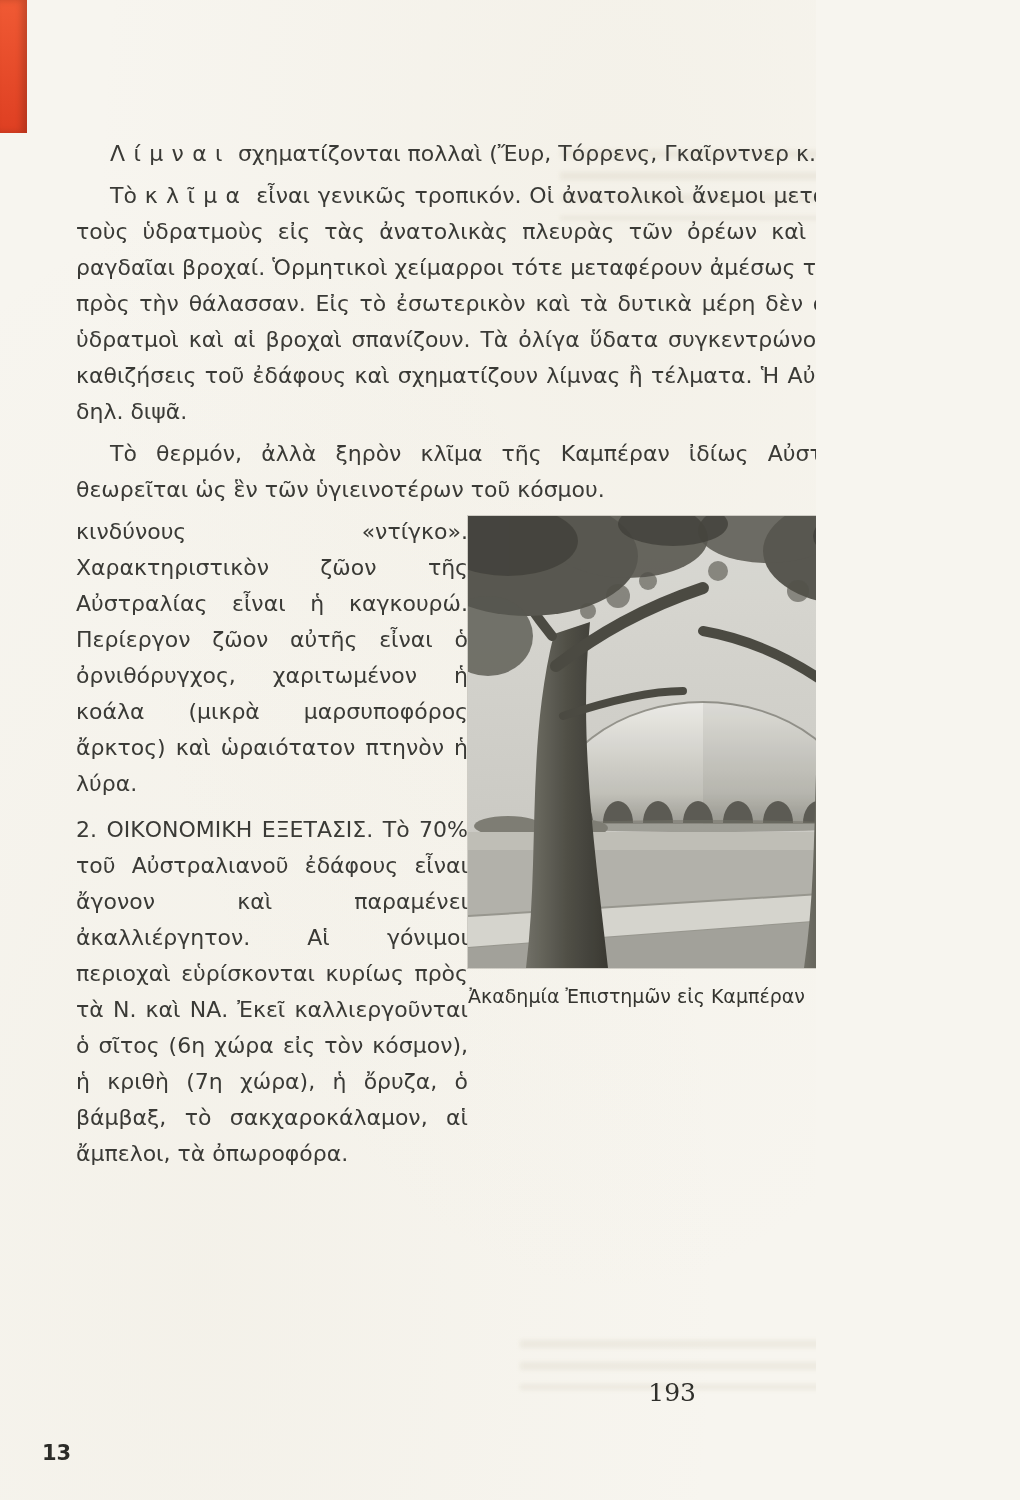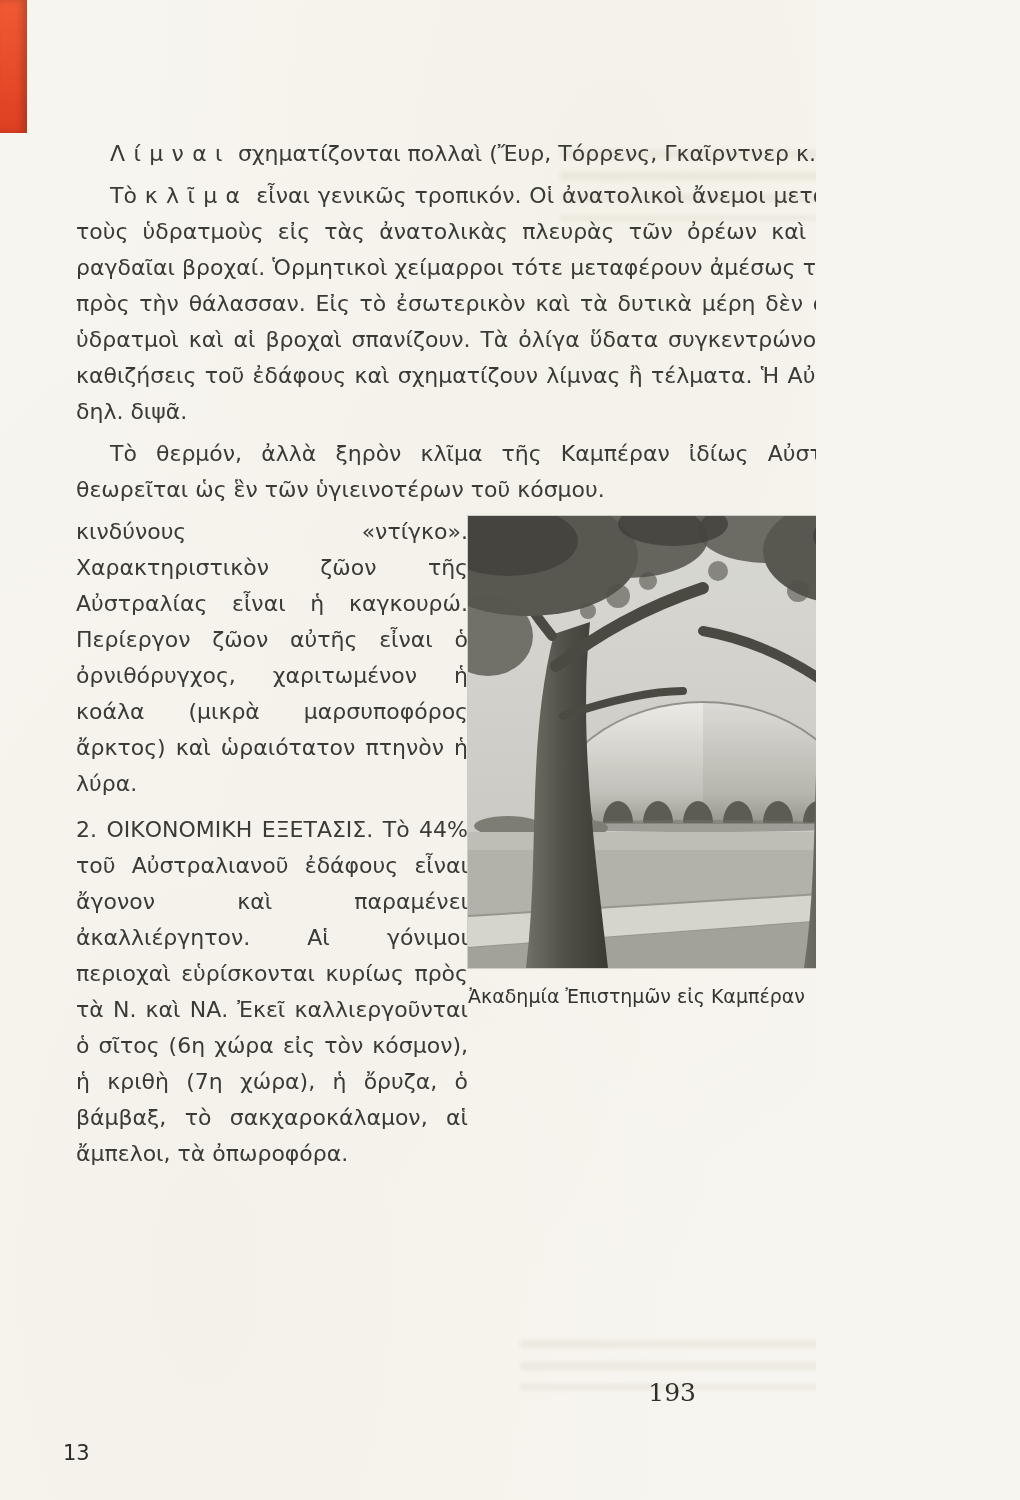--- a/index.html
+++ b/index.html
@@ -92,24 +92,24 @@
     position: absolute;
     right: 120px;
     top: 1378px;
     font-family: "DejaVu Serif", serif;
     font-size: 25px;
     color: #2f2f2b;
   }
 
   .footer-number {
     position: absolute;
-    left: 63px;
+    left: 42px;
     top: 1441px;
     font-size: 21px;
-    font-weight: normal;
+    font-weight: bold;
     color: #2c2c28;
   }
 </style>
 </head>
 <body>
 
 <div class="page">
 
   <div class="red-strip"></div>
 
@@ -123,21 +123,21 @@
 
     <p><span>Τὸ</span> <span class="sperr">κλῖμα</span> <span>εἶναι γενικῶς τροπικόν. Οἱ ἀνατολικοὶ ἄνεμοι μεταφέρουν τοὺς ὑδρατμοὺς εἰς τὰς ἀνατολικὰς πλευρὰς τῶν ὀρέων καὶ πίπτουν ραγδαῖαι βροχαί. Ὁρμητικοὶ χείμαρροι τότε μεταφέρουν ἀμέσως τὰ ὕδατα πρὸς τὴν θάλασσαν. Εἰς τὸ ἐσωτερικὸν καὶ τὰ δυτικὰ μέρη δὲν φθάνουν ὑδρατμοὶ καὶ αἱ βροχαὶ σπανίζουν. Τὰ ὀλίγα ὕδατα συγκεντρώνονται εἰς καθιζήσεις τοῦ ἐδάφους καὶ σχηματίζουν λίμνας ἢ τέλματα. Ἡ Αὐστραλία δηλ. διψᾶ.</span></p>
 
     <p>Τὸ θερμόν, ἀλλὰ ξηρὸν κλῖμα τῆς Καμπέραν ἰδίως Αὐστραλίας, θεωρεῖται ὡς ἓν τῶν ὑγιεινοτέρων τοῦ κόσμου.</p>
 
 
 
     <div class="wrap-row">
       <div class="left-col">
         <p class="cont">κινδύνους «ντίγκο». Χαρακτηριστικὸν ζῶον τῆς Αὐστραλίας εἶναι ἡ καγκουρώ. Περίεργον ζῶον αὐτῆς εἶναι ὁ ὀρνιθόρυγχος, χαριτωμένον ἡ κοάλα (μικρὰ μαρσυποφόρος ἄρκτος) καὶ ὡραιότατον πτηνὸν ἡ λύρα.</p>
-        <p class="section">2. ΟΙΚΟΝΟΜΙΚΗ ΕΞΕΤΑΣΙΣ. Τὸ 44% τοῦ Αὐστραλιανοῦ ἐδάφους εἶναι ἄγονον καὶ παραμένει ἀκαλλιέργητον. Αἱ γόνιμοι περιοχαὶ εὑρίσκονται κυρίως πρὸς τὰ Ν. καὶ ΝΑ. Ἐκεῖ καλλιεργοῦνται ὁ σῖτος (6η χώρα εἰς τὸν κόσμον), ἡ κριθὴ (7η χώρα), ἡ ὄρυζα, ὁ βάμβαξ, τὸ σακχαροκάλαμον, αἱ ἄμπελοι, τὰ ὀπωροφόρα.</p>
+        <p class="section">2. ΟΙΚΟΝΟΜΙΚΗ ΕΞΕΤΑΣΙΣ. Τὸ 70% τοῦ Αὐστραλιανοῦ ἐδάφους εἶναι ἄγονον καὶ παραμένει ἀκαλλιέργητον. Αἱ γόνιμοι περιοχαὶ εὑρίσκονται κυρίως πρὸς τὰ Ν. καὶ ΝΑ. Ἐκεῖ καλλιεργοῦνται ὁ σῖτος (6η χώρα εἰς τὸν κόσμον), ἡ κριθὴ (7η χώρα), ἡ ὄρυζα, ὁ βάμβαξ, τὸ σακχαροκάλαμον, αἱ ἄμπελοι, τὰ ὀπωροφόρα.</p>
       </div>
 
       <figure class="photo-fig">
         <div class="photo">
           <svg viewBox="0 0 450 452" width="450" height="452" preserveAspectRatio="none">
             <defs>
               <linearGradient id="sky" x1="0" y1="0" x2="0" y2="1">
                 <stop offset="0" stop-color="#dcdbd5"></stop>
                 <stop offset="1" stop-color="#c6c5bf"></stop>
               </linearGradient>

